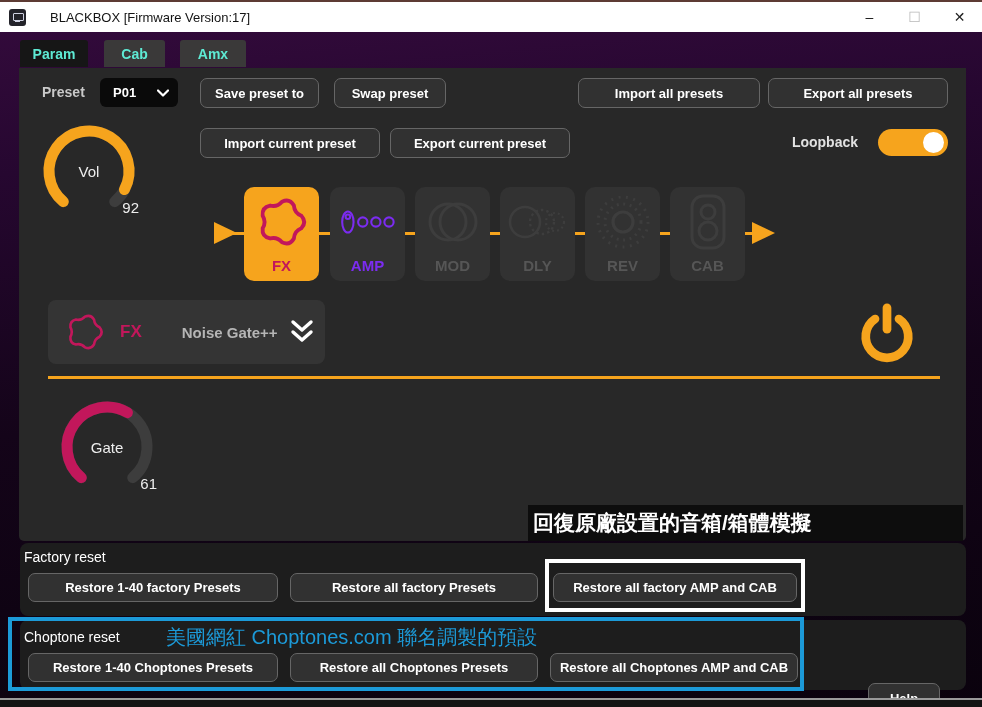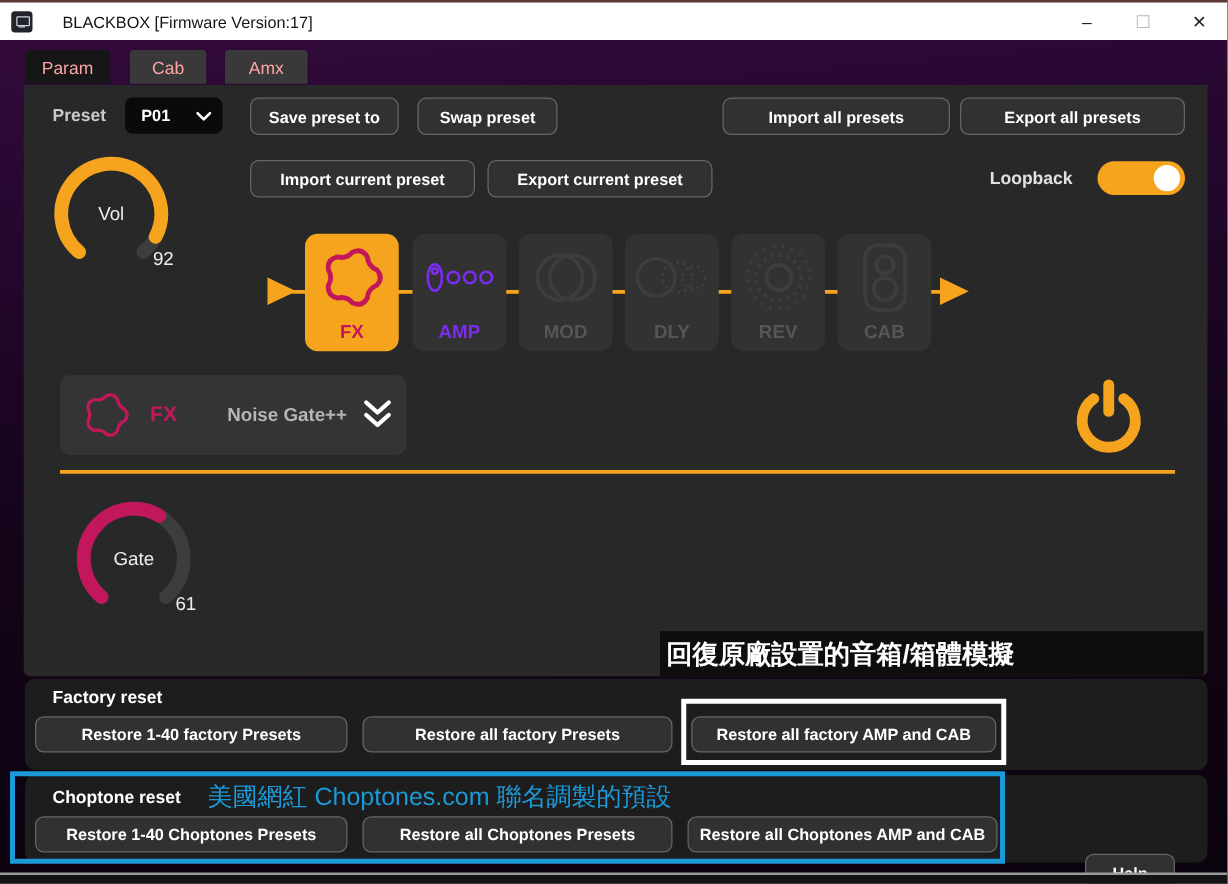--- a/index.html
+++ b/index.html
@@ -12,21 +12,21 @@
   .topline { position:absolute; left:0; top:0; width:982px; height:2px; background:#5d3b34; }
   .titlebar { position:absolute; left:0; top:2px; width:982px; height:30px; background:#ffffff; display:flex; align-items:center; }
   .appicon { width:17px; height:17px; margin-left:9px; background:#23232a; border-radius:3px; position:relative; }
   .appicon::before { content:""; position:absolute; left:4px; top:4px; width:9px; height:6px; border:1px solid #cfd2e2; border-radius:1px; }
   .appicon::after { content:""; position:absolute; left:6px; top:12px; width:5px; height:1px; background:#cfd2e2; }
   .titletext { margin-left:24px; font-size:13px; color:#141414; }
   .wincontrols { position:absolute; right:0; top:0; height:30px; display:flex; }
   .winbtn { width:45px; height:30px; display:flex; align-items:center; justify-content:center; font-size:14px; color:#222; }
   .winbtn.max { color:#b9b9b9; }
   
-  .tab { position:absolute; top:40px; height:27px; background:#3a3939; color:#fca5a5; font-weight:normal; font-size:14px;
+  .tab { position:absolute; top:40px; height:27px; background:#3a3939; color:#5eead4; font-weight:bold; font-size:14px;
          display:flex; align-items:center; justify-content:center; border-radius:3px 3px 0 0; }
   .tab.active { background:#161616; }
   
   .mainpanel { position:absolute; left:19px; top:68px; width:947px; height:473px; background:#282828; border-radius:0 0 5px 5px; }
   .stripe { position:absolute; left:20px; width:946px; background:#1d1d1d; border-radius:8px; }
   
   .btn { position:absolute; background:#313131; border:1px solid #666; border-radius:7px; color:#fff;
          font-weight:bold; font-size:13px; display:flex; align-items:center; justify-content:center; cursor:default; white-space:nowrap; overflow:hidden; }
   
   .lbl { position:absolute; font-weight:bold; color:#c9c9c9; font-size:14px; }
@@ -59,21 +59,21 @@
   .fxheader .fxeffect { color:#b5b5b5; font-weight:bold; font-size:15px; margin-left:40px; }
   .fxheader .chev { margin-left:12px; }
   .rule { position:absolute; left:48px; top:376px; width:892px; height:3px; background:#F6A41D; }
   .powerbtn { position:absolute; left:858px; top:302px; width:58px; height:62px; color:#F6A41D; }
   
   .blackbox-note { position:absolute; left:528px; top:505px; width:435px; height:36px; background:#0d0d0d;
                    color:#fff; font-weight:bold; font-size:21px; display:flex; align-items:center; padding-left:5px; }
   .whitebox { position:absolute; left:545px; top:559px; width:260px; height:53px; border:4px solid #ffffff; }
   .bluebox  { position:absolute; left:8px;  top:617px; width:796px; height:74px; border:4px solid #1C9AD8; }
   .bluenote { position:absolute; left:148px; top:624px; color:#1C9AD8; font-size:20px;margin-left:18px; }
-  .stripetitle { position:absolute; color:#fff; font-weight:bold; font-size:14px;margin-left:18px; }
+  .stripetitle { position:absolute; color:#fff; font-weight:normal; font-size:14px; }
   
   .bottomline { position:absolute; left:0; top:698px; width:982px; height:2px; background:#9a9a9a; }
   .bottomfill { position:absolute; left:0; top:700px; width:982px; height:7px; background:#141414; }
 </style>
 </head>
 <body>
 
 <div id="app">
   <div class="topline"></div>
 

